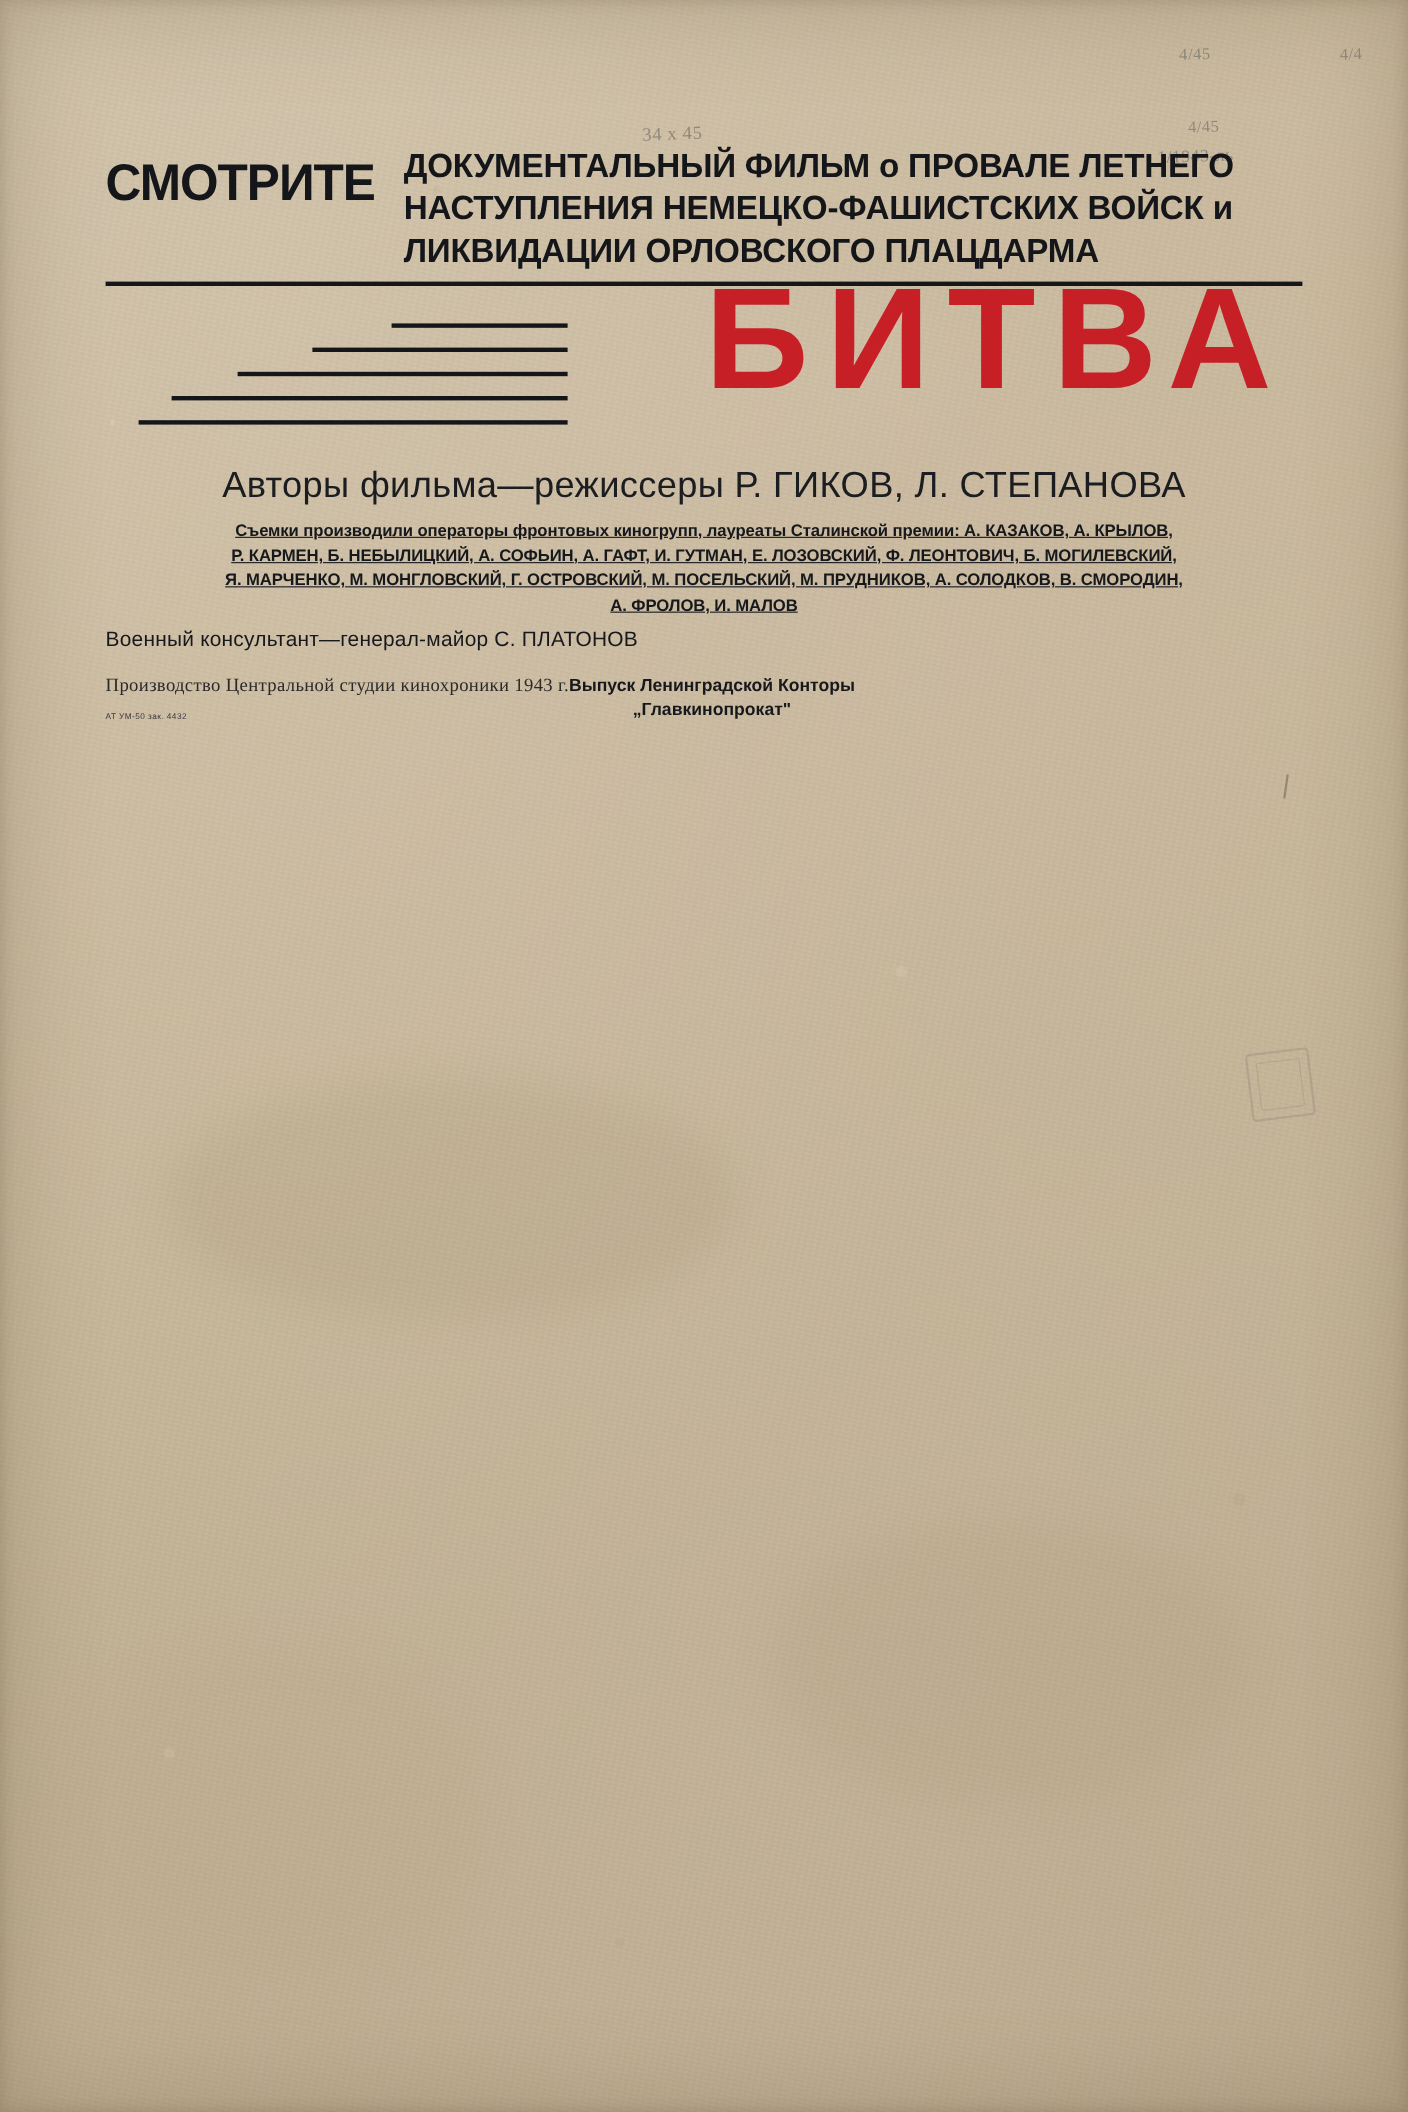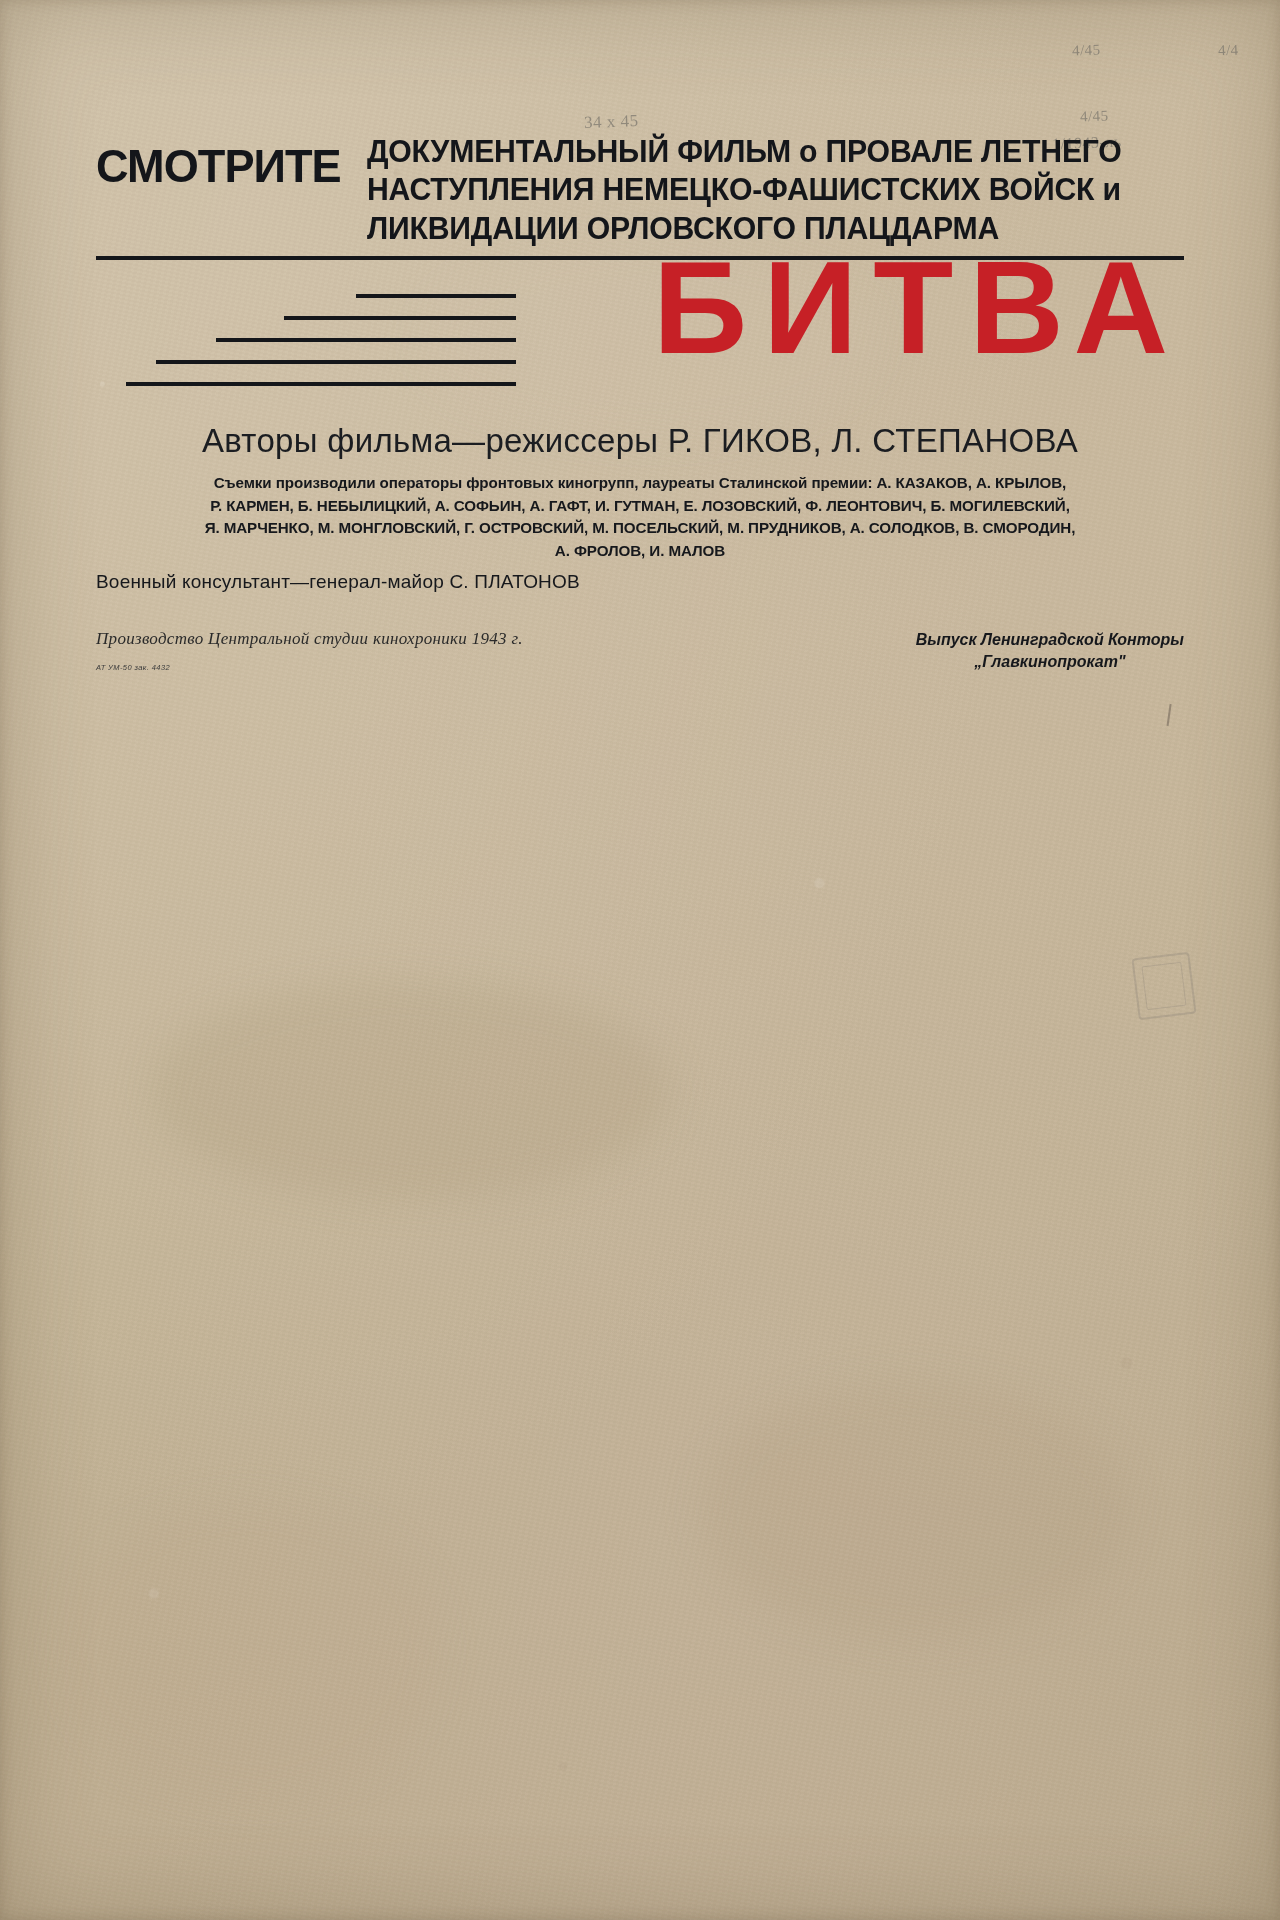--- a/index.html
+++ b/index.html
@@ -146,21 +146,21 @@
     background: #14161a;
     right: 0;
   }
   #speed-lines i:nth-child(1) { top: 0px;  width: 160px; }
   #speed-lines i:nth-child(2) { top: 22px; width: 232px; }
   #speed-lines i:nth-child(3) { top: 44px; width: 300px; }
   #speed-lines i:nth-child(4) { top: 66px; width: 360px; }
   #speed-lines i:nth-child(5) { top: 88px; width: 390px; }
   #title-sub {
     position: absolute;
-    right: 0;
+    right: 12px;
     top: -8px;
     color: #c62026;
     font-weight: bold;
     font-size: 131px;
     line-height: .92;
     letter-spacing: 16px;
     white-space: nowrap;
   }
 
   
@@ -173,43 +173,42 @@
     margin-bottom: 12px;
     font-family: "Liberation Sans", sans-serif;
   }
   .cr-ops {
     text-align: center;
     font-size: 15.2px;
     font-weight: bold;
     color: #16181c;
     line-height: 1.5;
     letter-spacing: -0.1px;
+    text-decoration: underline;
   }
   .cr-text {
     text-align: center;
     font-size: 20px;
     font-weight: bold;
     color: #16181c;
     margin-top: 10px;
     letter-spacing: .2px;
   }
   .cr-consult {
     text-align: left;
     font-size: 19px;
     font-weight: normal;
     color: #16181c;
     margin-top: 8px;
     letter-spacing: .2px;
   }
   #footer-row {
     display: flex;
-    justify-content: space-between;
     align-items: flex-start;
-    margin-top: 36px;
-    font-style: italic;
+    margin-top: 20px;
   }
   #production {
     font-family: "Liberation Serif", serif;
     font-size: 17px;
     color: #2a2a2a;
     letter-spacing: .3px;
   }
   #release {
     text-align: center;
     font-size: 16px;

